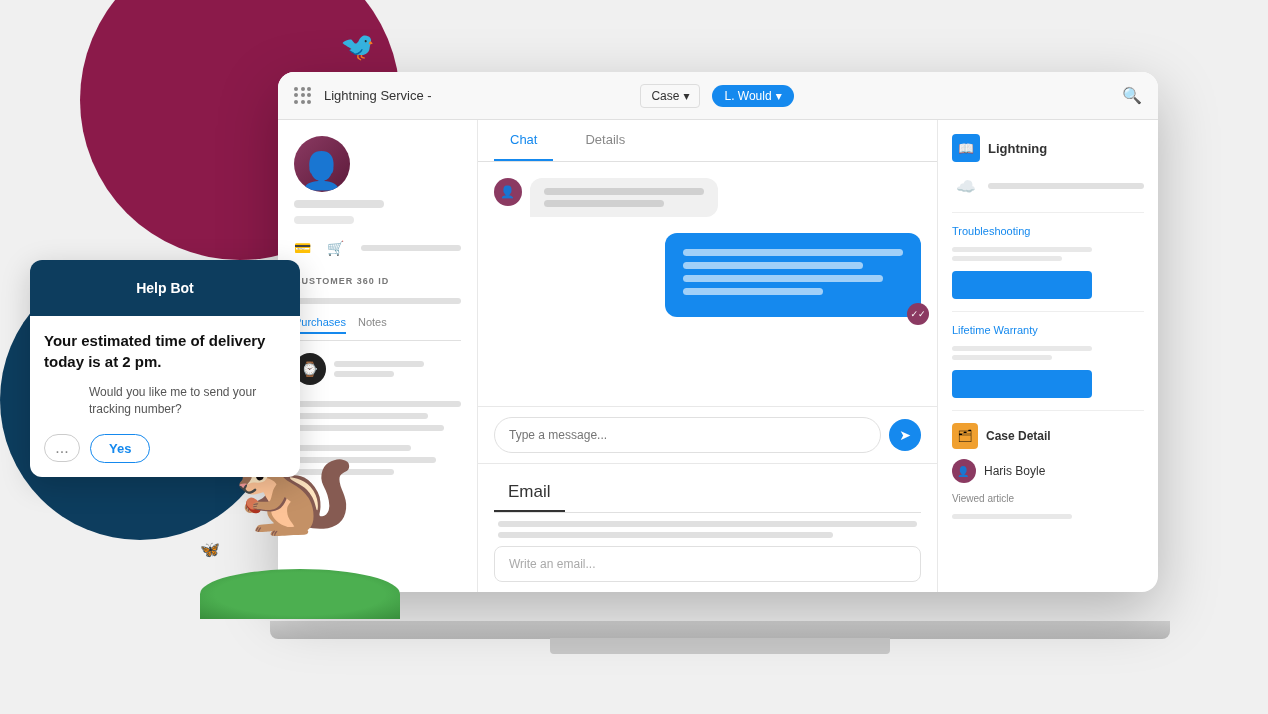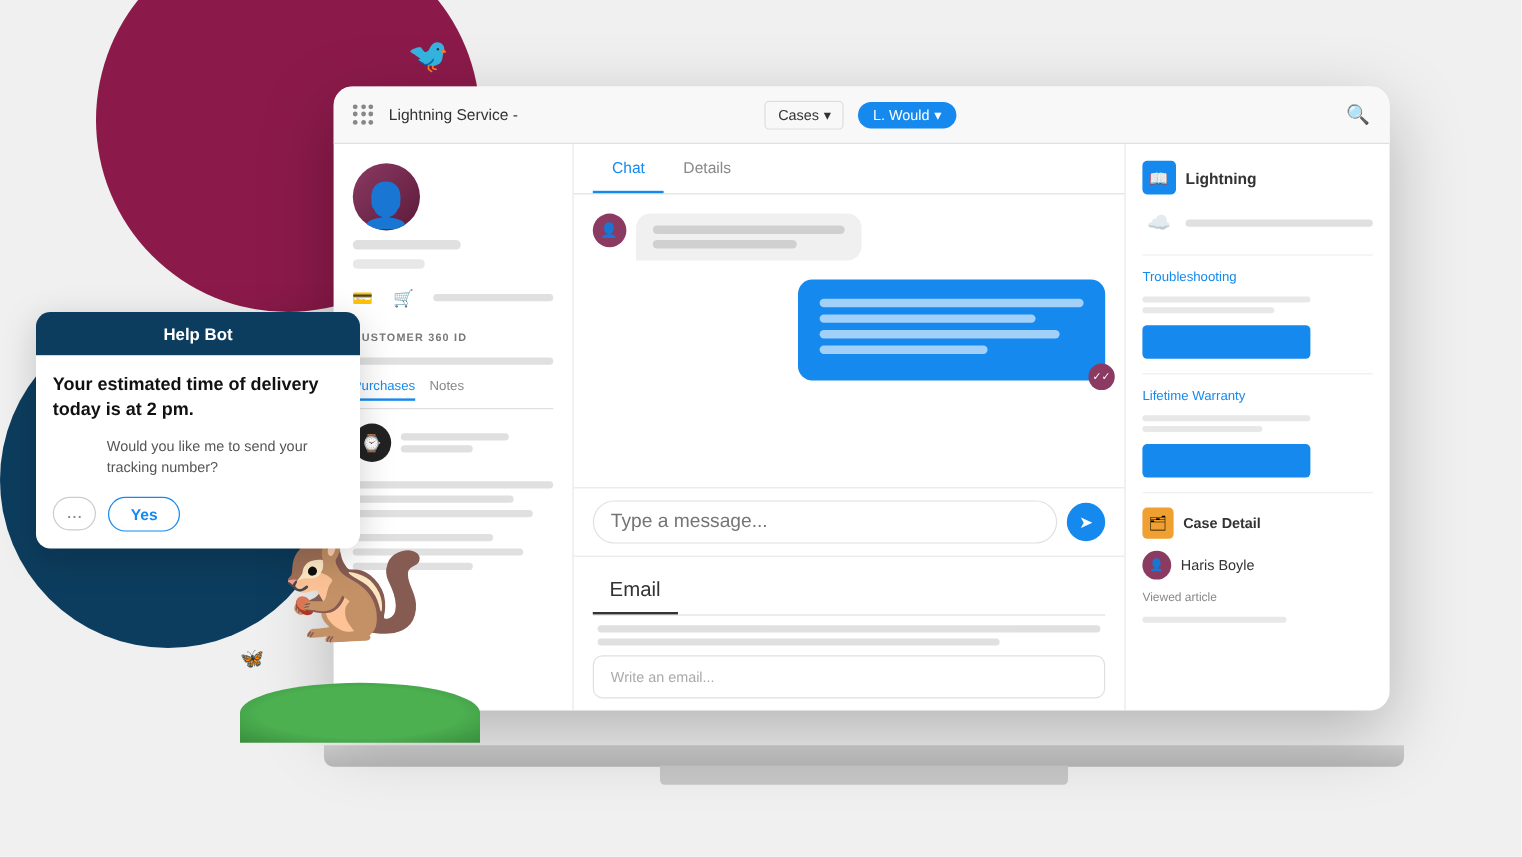--- a/index.html
+++ b/index.html
@@ -271,21 +271,21 @@
 
     
     .center-panel {
       flex: 1;
       display: flex;
       flex-direction: column;
       border-right: 1px solid #e8e8e8;
     }
     .chat-tabs {
       display: flex;
-      gap: 0;
+      gap: 16px;
       border-bottom: 1px solid #e0e0e0;
       padding: 0 16px;
     }
     .chat-tab {
       padding: 12px 16px;
       font-size: 13px;
       color: #888;
       cursor: pointer;
       border-bottom: 2px solid transparent;
     }
@@ -374,21 +374,21 @@
       display: flex;
       align-items: center;
       gap: 8px;
     }
     .chat-input {
       flex: 1;
       height: 36px;
       border: 1px solid #e0e0e0;
       border-radius: 20px;
       padding: 0 14px;
-      font-size: 16px;
+      font-size: 12px;
       color: #aaa;
       background: white;
       outline: none;
     }
     .send-btn {
       width: 32px;
       height: 32px;
       background: #1589ee;
       border-radius: 50%;
       display: flex;
@@ -580,21 +580,21 @@
       background: white;
       border-radius: 12px;
       box-shadow: 0 8px 30px rgba(0,0,0,0.18);
       z-index: 20;
       overflow: hidden;
     }
     .helpbot-header {
       background: #0d3d5e;
       color: white;
       text-align: center;
-      padding: 10px;
+      padding: 20px;
       font-size: 14px;
       font-weight: 600;
     }
     .helpbot-body {
       padding: 14px;
     }
     .helpbot-message {
       font-size: 15px;
       font-weight: 700;
       color: #111;
@@ -683,21 +683,21 @@
         <div class="grid-dot"></div>
       <div class="grid-dot"></div>
         <div class="grid-dot"></div>
         <div class="grid-dot"></div>
       <div class="grid-dot"></div>
         <div class="grid-dot"></div>
         <div class="grid-dot"></div>
     </div>
     <span class="app-title">Lightning Service -</span>
     <div class="nav-pill">
-      <span>Cases</span>
+      <span>Case</span>
       <span>▾</span>
     </div>
     <div class="user-pill">
       <span>L. Would</span>
       <span>▾</span>
     </div>
     <div style="flex:1"></div>
     <span class="search-icon-top">🔍</span>
   </div>
 

